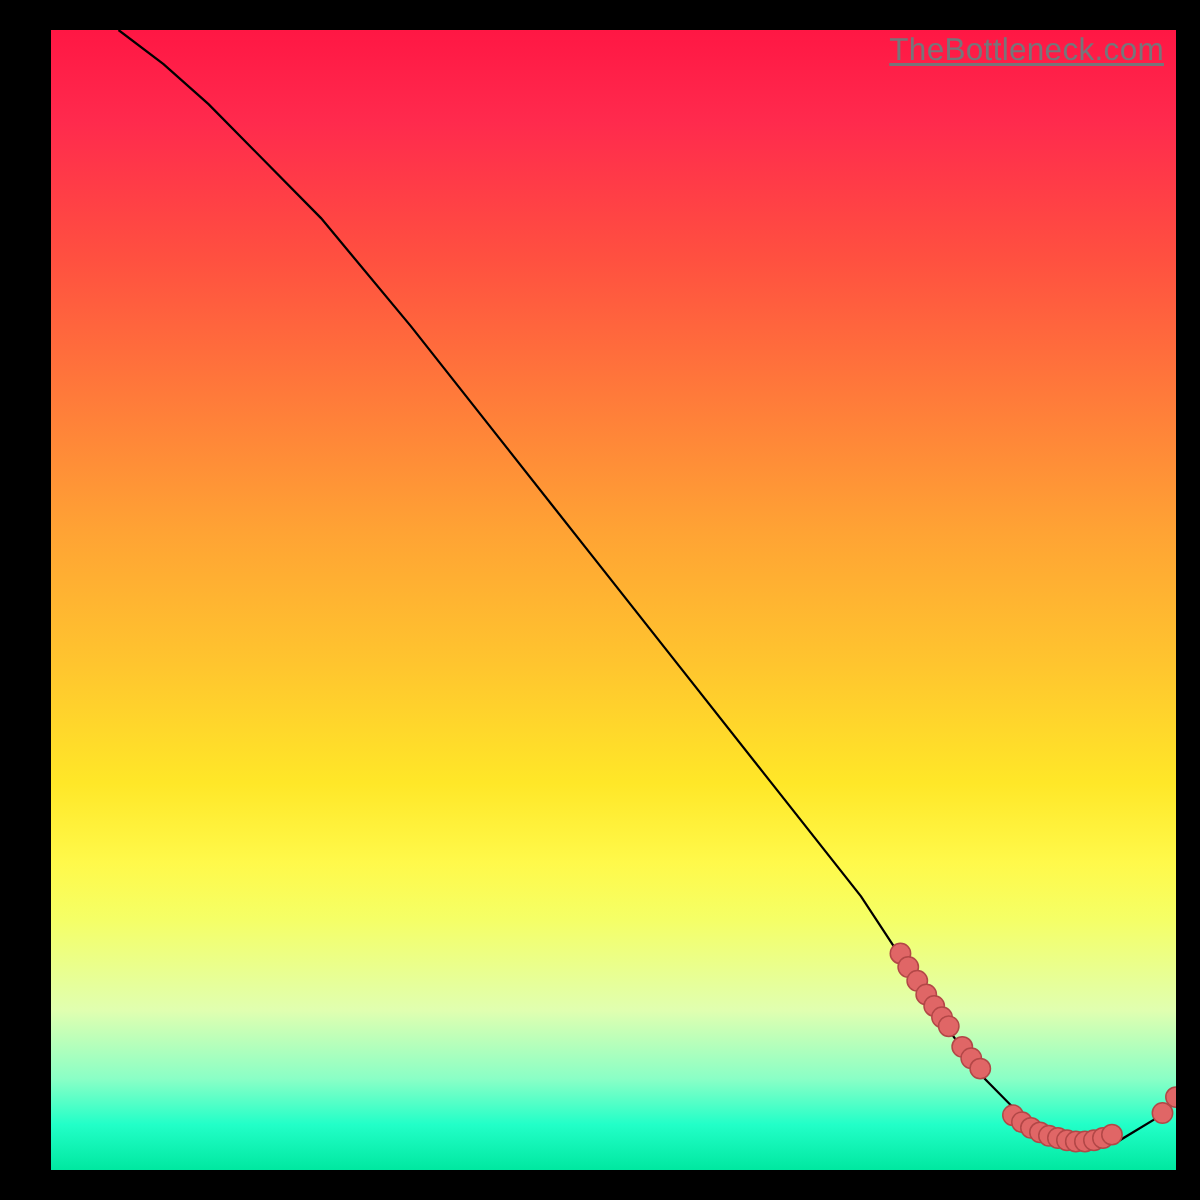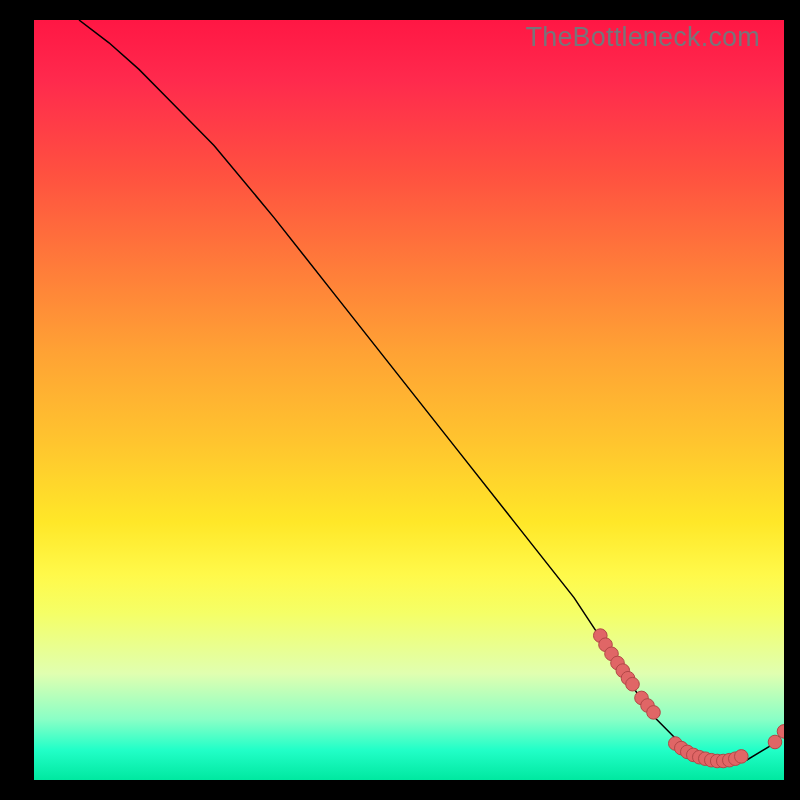--- a/index.html
+++ b/index.html
@@ -22,25 +22,26 @@
       #f5ff66 78%,
       #e0ffb0 86%,
       #8affc6 92%,
       #22ffc8 96%,
       #00e8a0 100%
     );
   }
   .watermark {
     position: absolute;
     top: 2px;
-    right: 24px;
+    right: 8px;
     font-family: Arial, Helvetica, sans-serif;
-    font-size: 27px;
+    font-size: 21px;
     color: #77757a;
     letter-spacing: 0.2px;
+    text-decoration: underline;
   }
   svg.plot {
     position: absolute;
     left: 0; top: 0;
     width: 750px; height: 760px;
   }
   .curve {
     fill: none;
     stroke: #000;
     stroke-width: 1.5;

